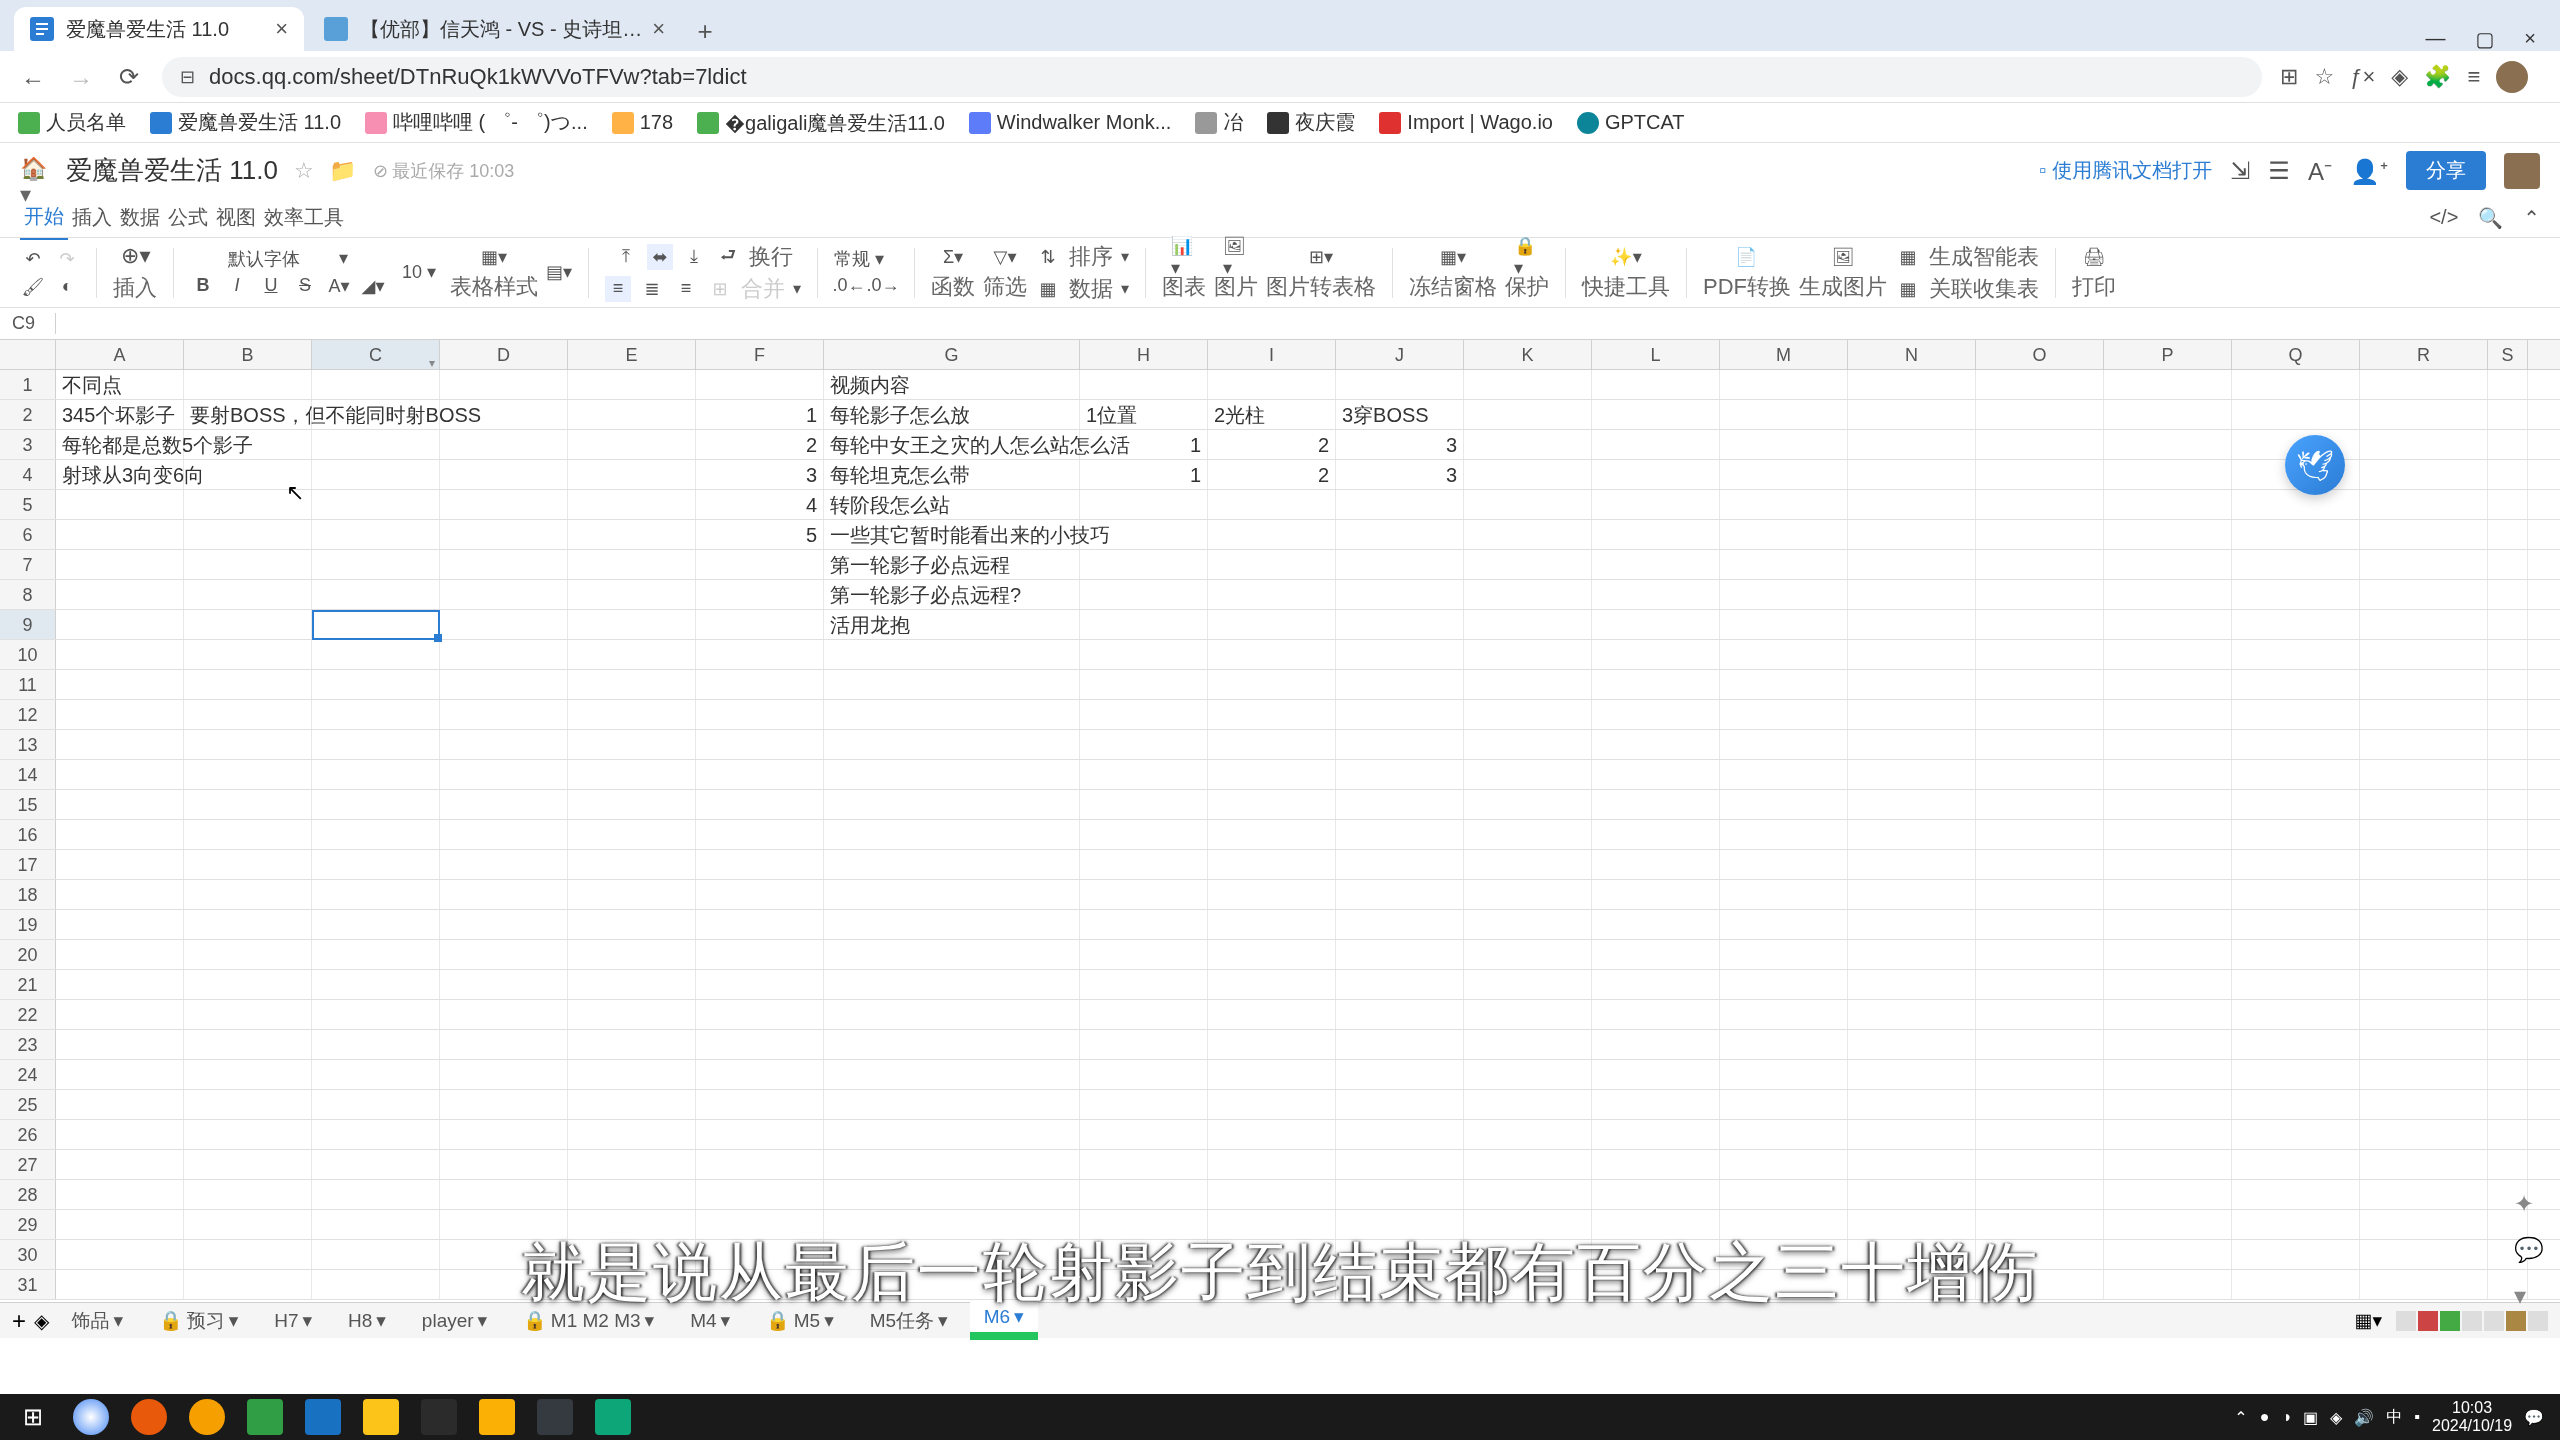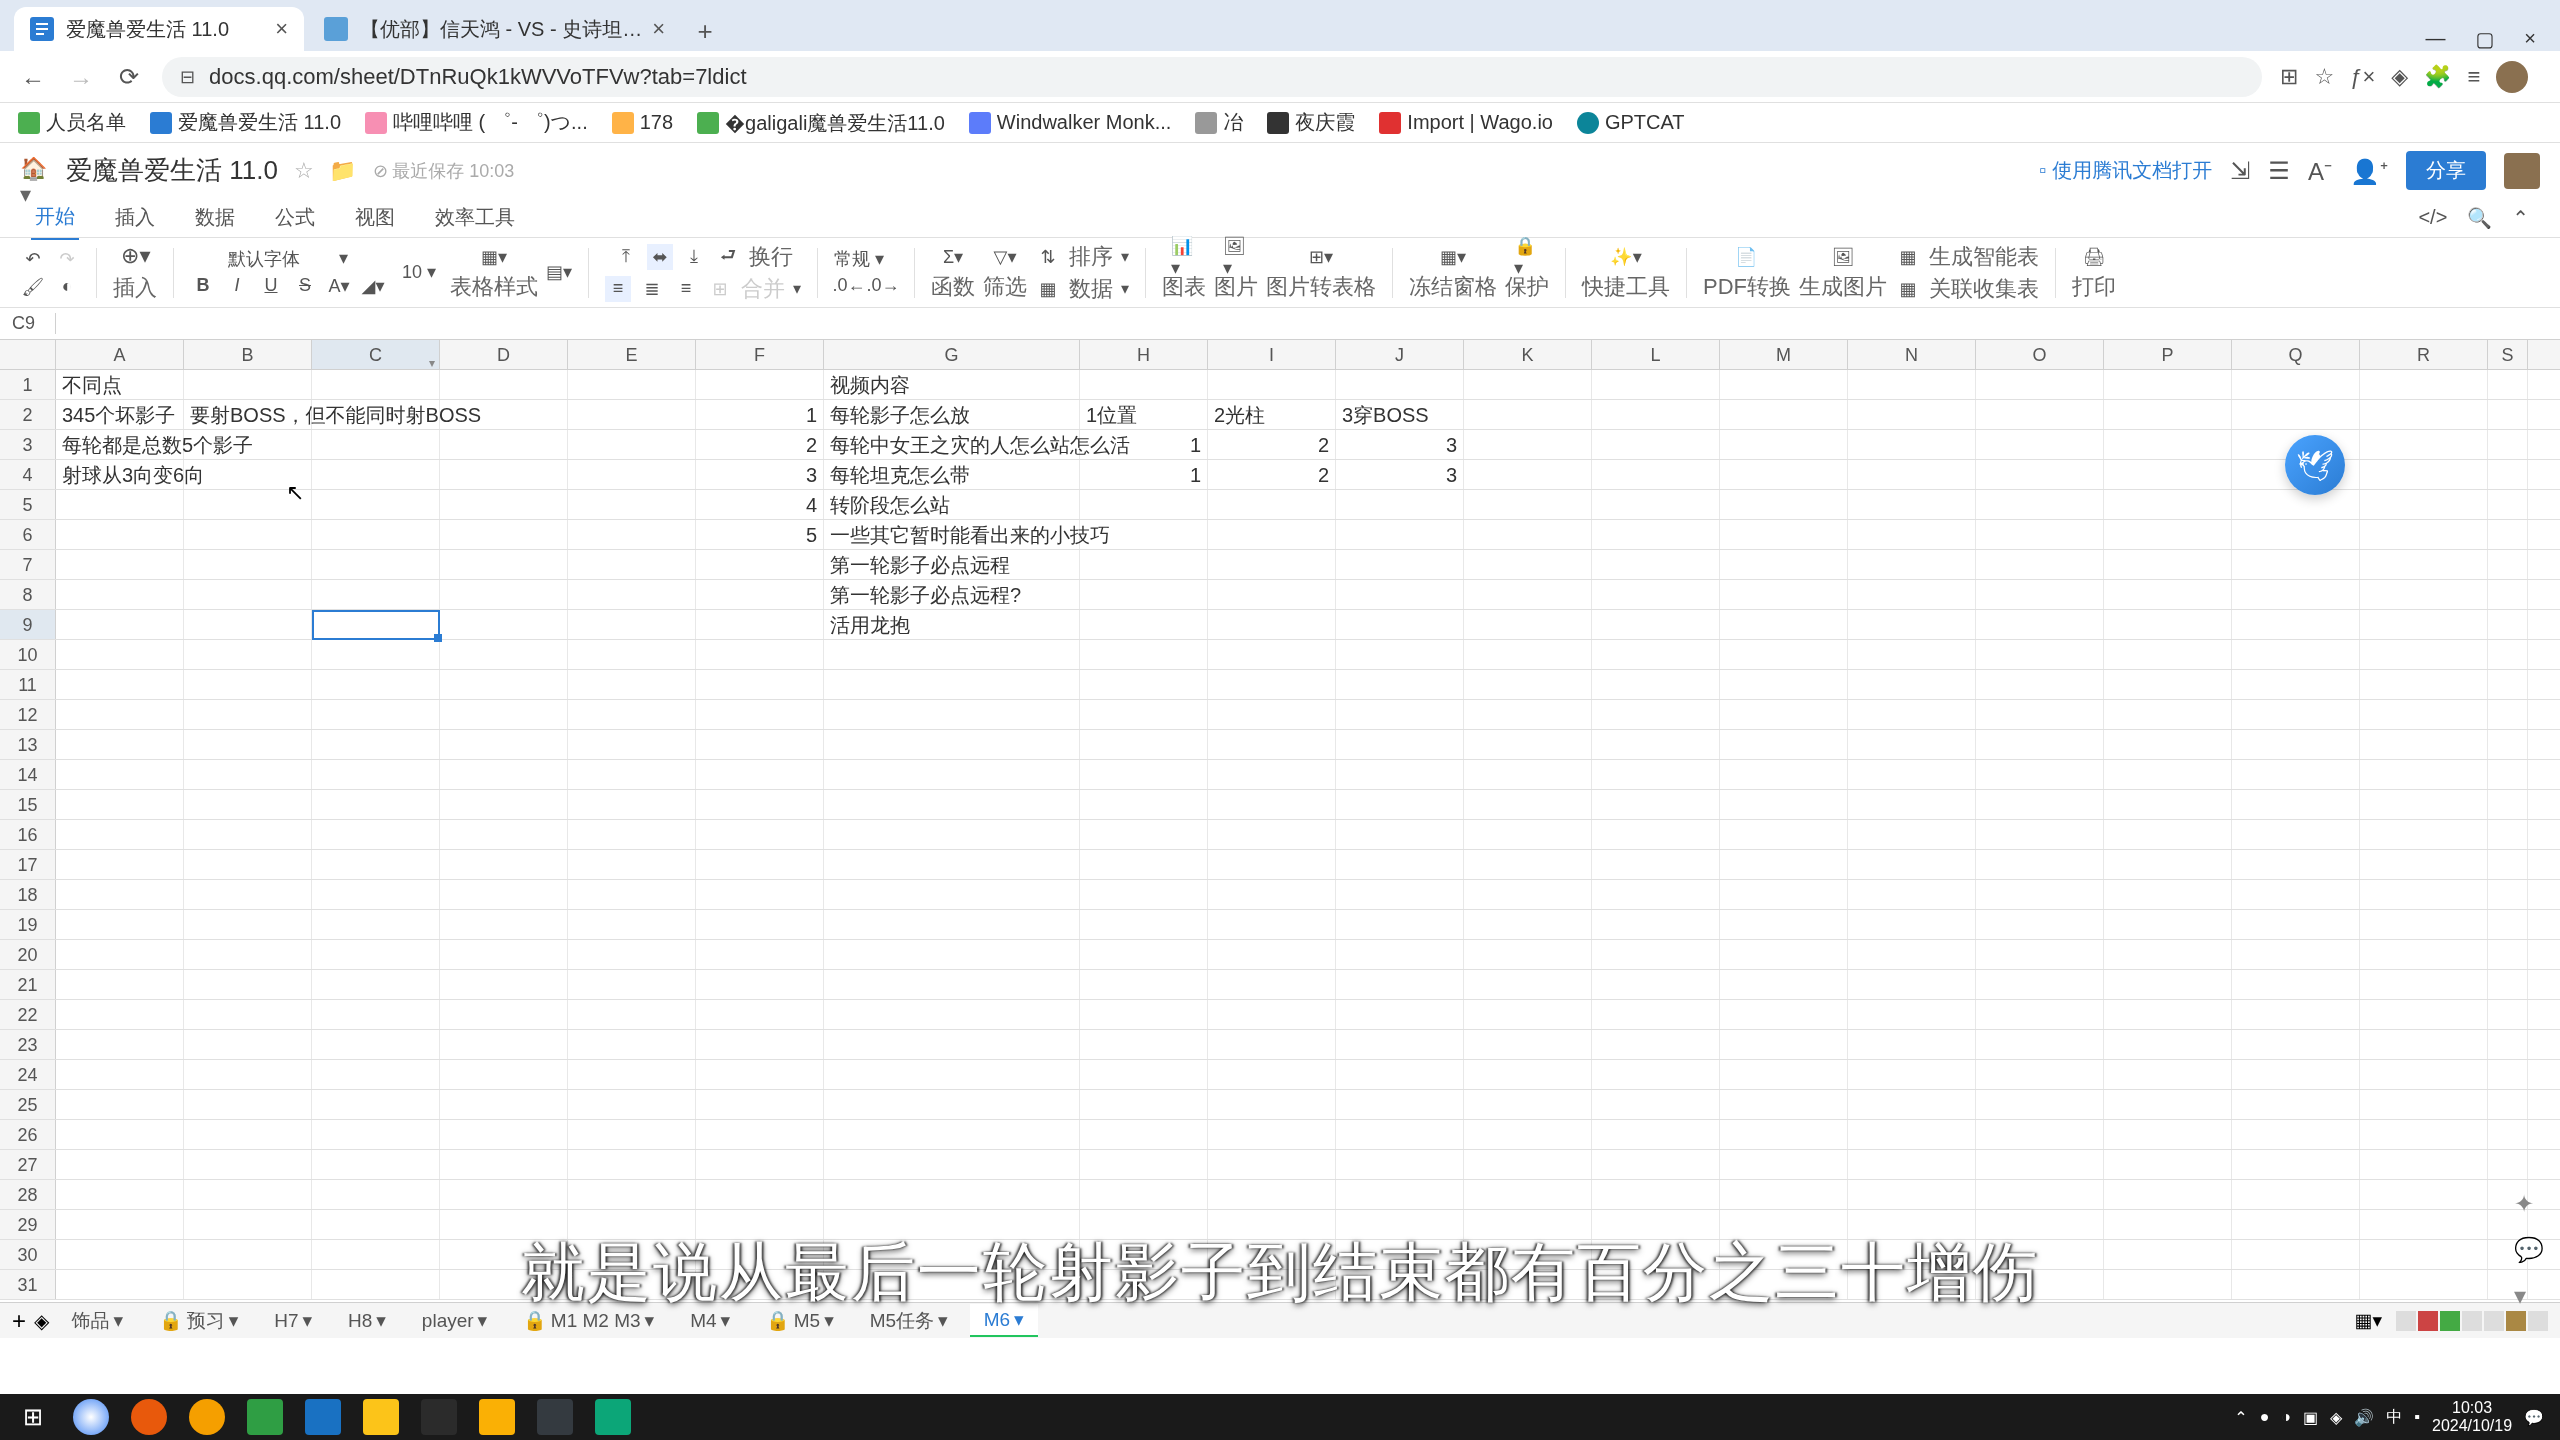--- a/index.html
+++ b/index.html
@@ -33,21 +33,21 @@
 .app-title { font-size: 26px; color: #333; font-weight: 400; }
 .star-icon { font-size: 22px; color: #aaa; }
 .folder-icon { font-size: 22px; color: #aaa; }
 .save-info { font-size: 18px; color: #aaa; display: flex; align-items: center; gap: 4px; }
 .header-right { margin-left: auto; display: flex; gap: 18px; align-items: center; }
 .tencent-open { display: flex; align-items: center; gap: 6px; color: #2b7cd3; font-size: 20px; }
 .share-btn { background: #2b7cd3; color: #fff; padding: 6px 20px; border-radius: 4px; font-size: 20px; }
 .avatar { width: 36px; height: 36px; background: #8a7050; border-radius: 4px; }
 
 
-.menu-bar { height: 40px; display: flex; align-items: center; padding: 0 31px; gap: 32px; font-size: 20px; border-bottom: 1px solid #e0e0e0; }
+.menu-bar { height: 40px; display: flex; align-items: center; padding: 0 20px; font-size: 20px; border-bottom: 1px solid #e0e0e0; }
 .menu-item { color: #555; padding: 8px 4px; }
 .menu-item.active { color: #2b7cd3; border-bottom: 2px solid #2b7cd3; }
 .menu-right { margin-left: auto; display: flex; gap: 20px; }
 
 
 .toolbar { height: 70px; display: flex; align-items: center; padding: 0 20px; gap: 8px; border-bottom: 1px solid #e0e0e0; }
 .tool-group { display: flex; flex-direction: column; align-items: center; gap: 2px; font-size: 16px; color: #555; }
 .tool-row { display: flex; gap: 8px; align-items: center; }
 .tool-label { font-size: 22px; color: #666; }
 .tool-sep { width: 1px; height: 50px; background: #e0e0e0; margin: 0 8px; }
@@ -76,21 +76,21 @@
 
 .cA { width: 128px; } .cB { width: 128px; } .cC { width: 128px; } .cD { width: 128px; }
 .cE { width: 128px; } .cF { width: 128px; } .cG { width: 256px; } .cH { width: 128px; }
 .cI { width: 128px; } .cJ { width: 128px; } .cK { width: 128px; } .cL { width: 128px; }
 .cM { width: 128px; } .cN { width: 128px; } .cO { width: 128px; } .cP { width: 128px; }
 .cQ { width: 128px; } .cR { width: 128px; } .cS { width: 40px; }
 
 
 .sheet-tabs { height: 36px; display: flex; align-items: center; padding: 0 12px; gap: 8px; background: #f5f5f5; border-top: 1px solid #d0d0d0; font-size: 19px; }
 .sheet-tab { padding: 4px 14px; color: #555; display: flex; align-items: center; gap: 4px; }
-.sheet-tab.active { background: #fff; color: #2b7cd3; border-bottom: 2px solid #22c55e; }
+.sheet-tab.active { background: #fff; color: #2b7cd3; border-bottom: 8px solid #22c55e; }
 
 
 .taskbar { height: 46px; background: #1a1a1a; display: flex; align-items: center; padding: 0 4px; position: absolute; bottom: 0; width: 100%; }
 .task-btn { width: 58px; height: 46px; display: flex; align-items: center; justify-content: center; }
 .task-icon { width: 36px; height: 36px; border-radius: 4px; }
 .task-right { margin-left: auto; display: flex; align-items: center; gap: 12px; color: #fff; font-size: 16px; padding-right: 12px; }
 .time-block { text-align: center; font-size: 16px; line-height: 18px; }
 
 
 .bird-icon { position: absolute; right: 215px; top: 435px; width: 60px; height: 60px; background: linear-gradient(135deg, #4aa3ff, #2b7cd3); border-radius: 50%; display: flex; align-items: center; justify-content: center; color: #fff; font-size: 30px; box-shadow: 0 4px 12px rgba(0,0,0,0.2); }

